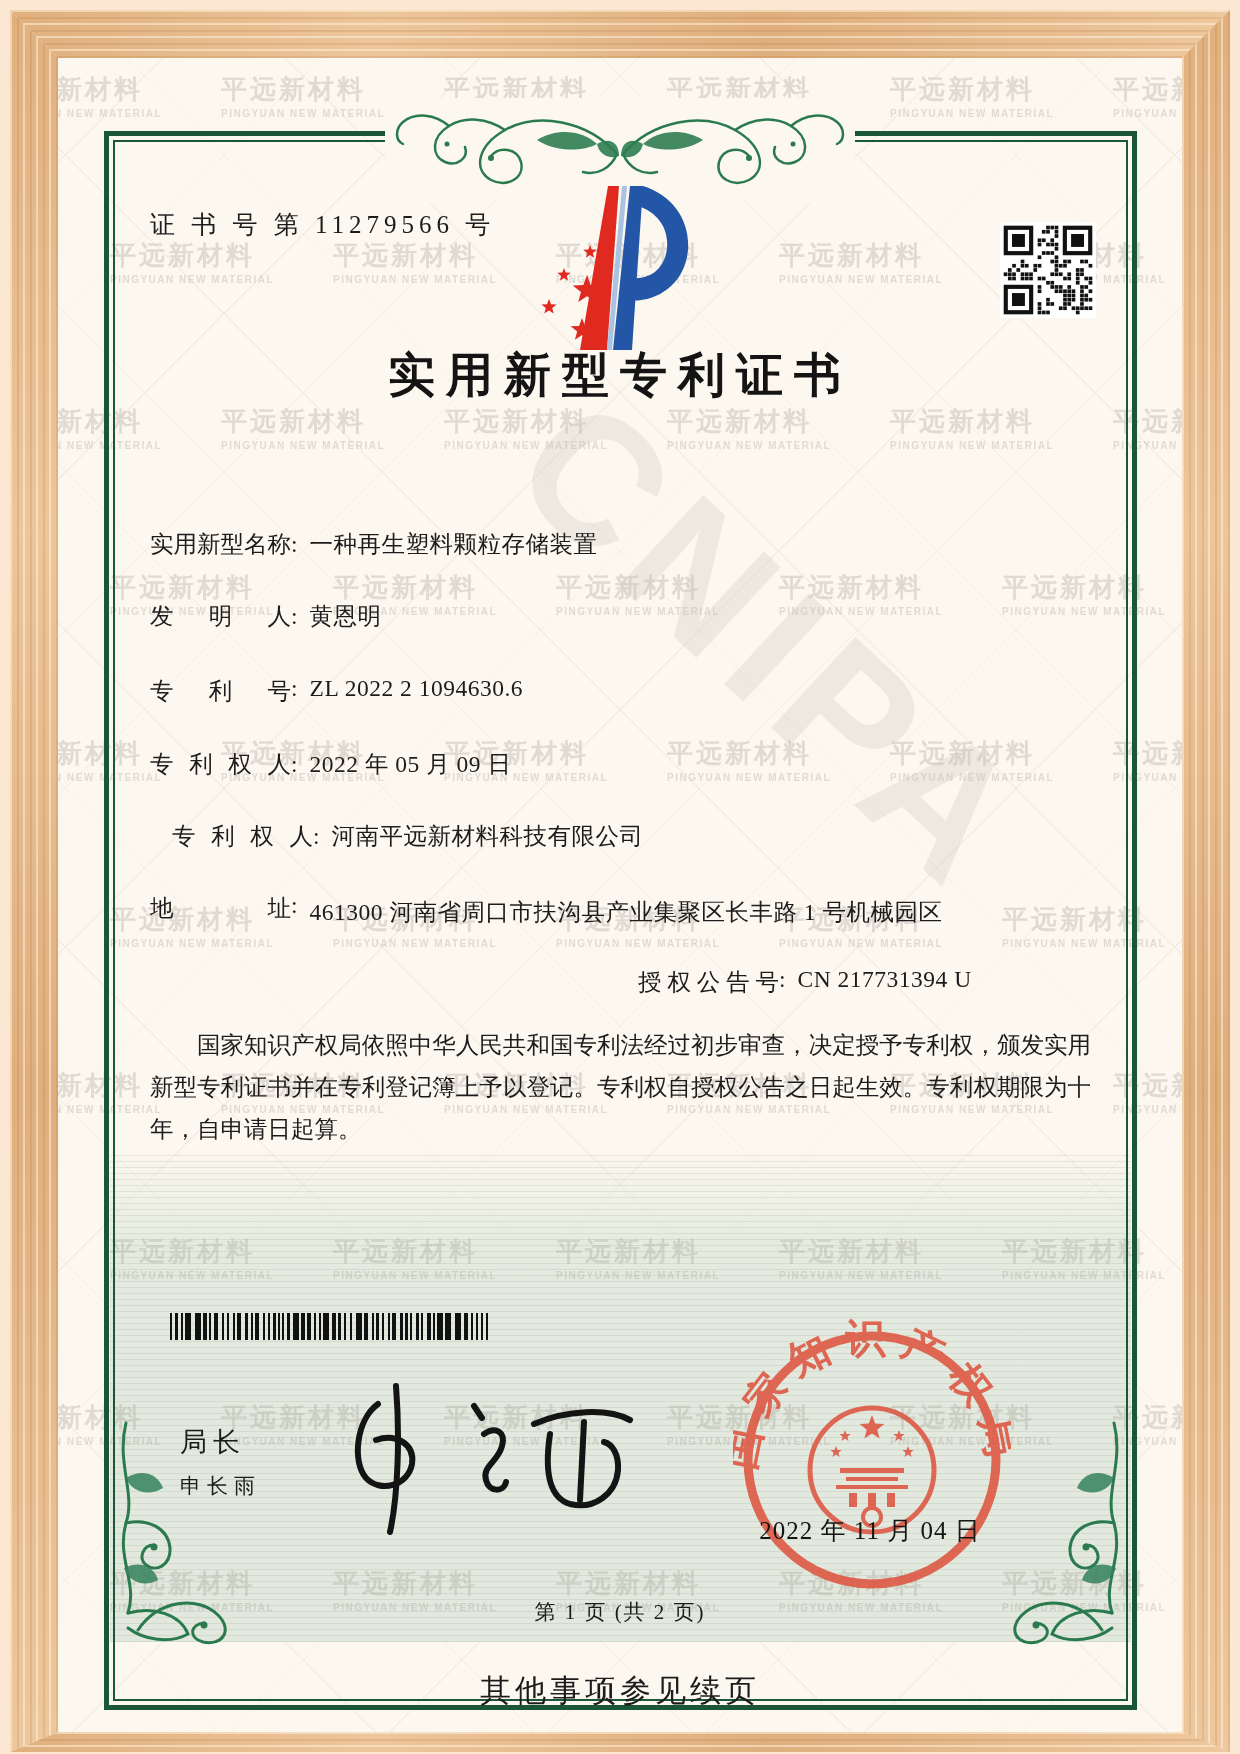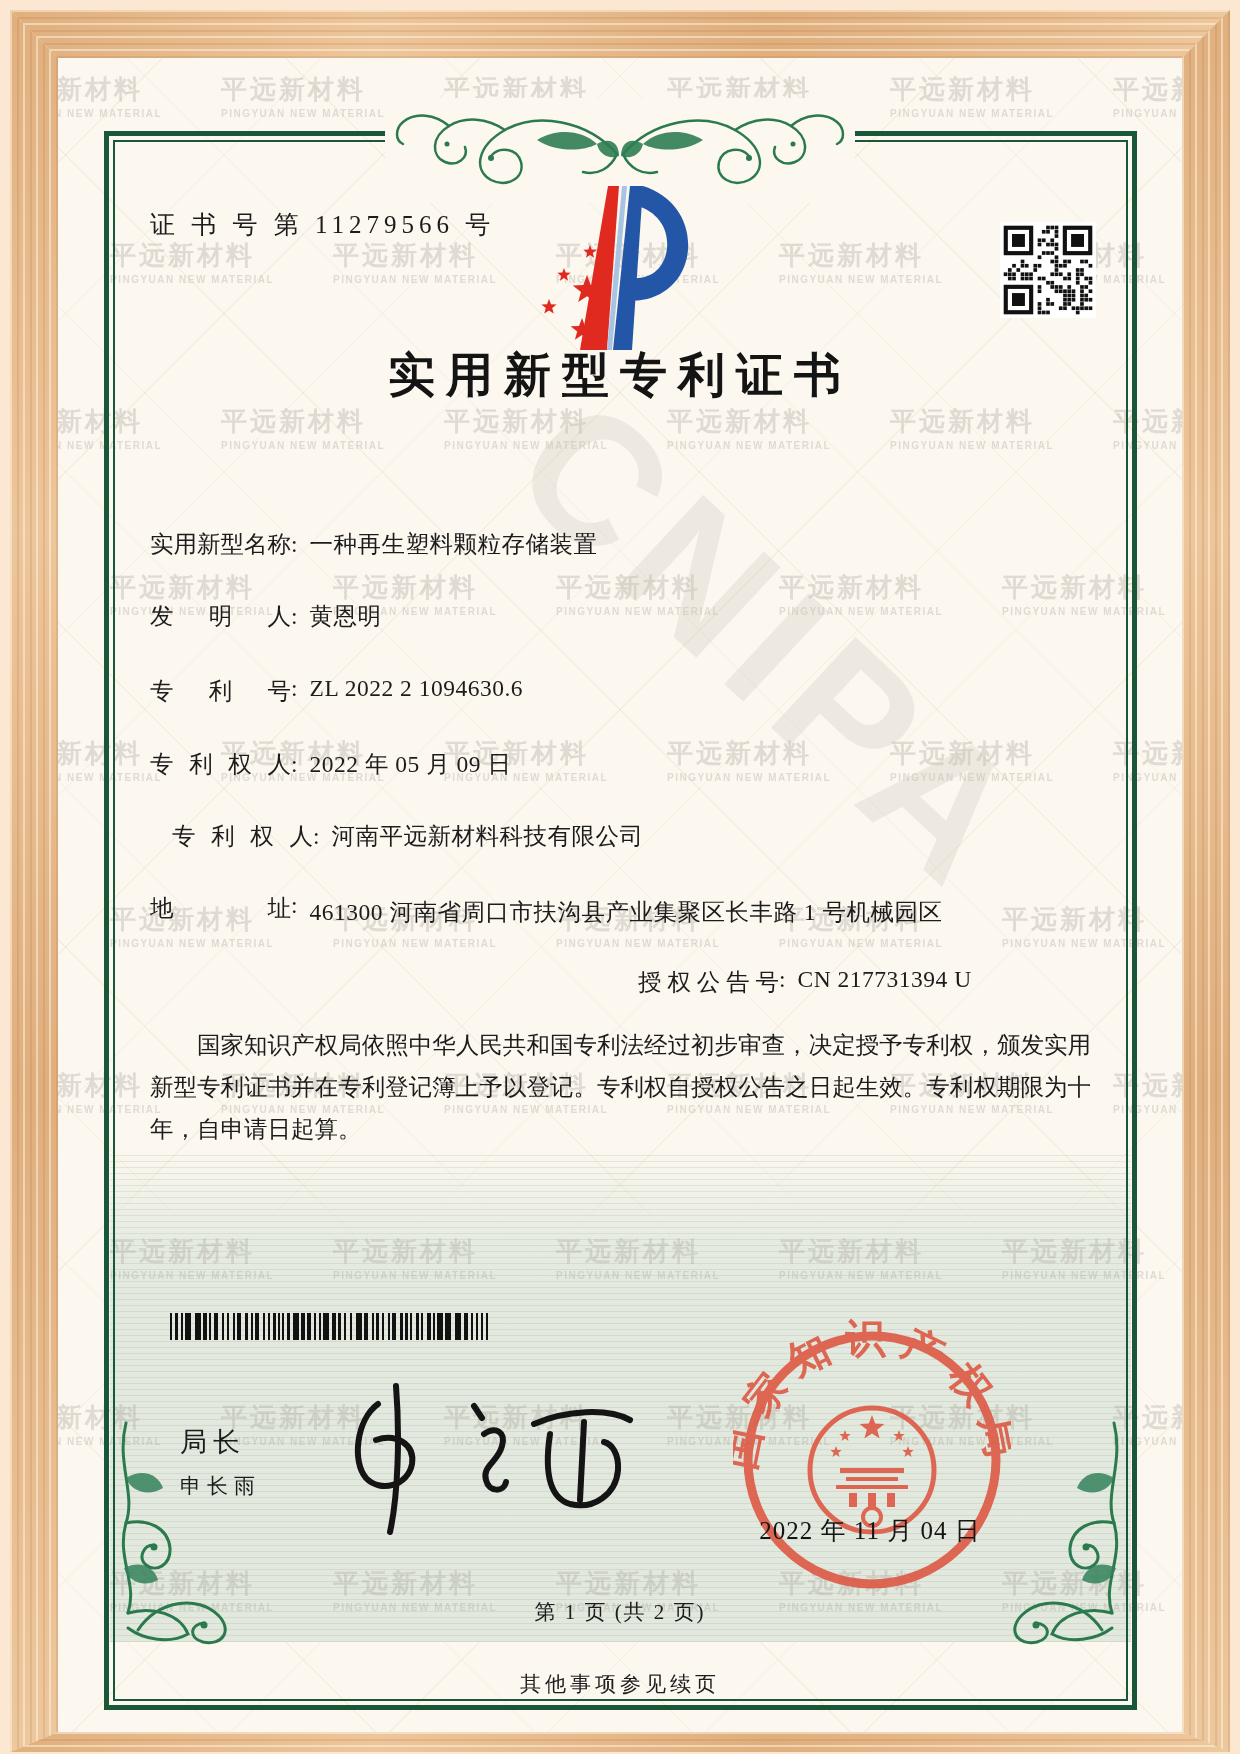--- a/index.html
+++ b/index.html
@@ -64,21 +64,21 @@
 
   .barcode{position:absolute;left:112px;top:1255px;}
   .director-title{position:absolute;left:122px;top:1366px;font-size:27px;letter-spacing:6px;font-family:"Liberation Sans","DejaVu Sans",sans-serif;}
   .director-name{position:absolute;left:122px;top:1414px;font-size:21px;letter-spacing:6px;font-family:"Liberation Sans","DejaVu Sans",sans-serif;}
   .signature{position:absolute;left:258px;top:1318px;}
 
   .seal{position:absolute;left:675px;top:1254px;z-index:6;opacity:.88;mix-blend-mode:multiply;}
   .seal-date{position:absolute;left:672px;top:1456px;width:280px;text-align:center;z-index:7;font-size:25px;color:#151515;letter-spacing:1px;white-space:nowrap;}
 
   .pageinfo{position:absolute;left:0;top:1540px;width:1124px;text-align:center;font-size:21px;letter-spacing:2px;}
-  .footnote{position:absolute;left:0;top:1612px;width:1124px;text-align:center;font-size:21px;letter-spacing:4px;z-index:5;}
+  .footnote{position:absolute;left:0;top:1612px;width:1124px;text-align:center;font-size:31px;letter-spacing:4px;z-index:5;}
 </style>
 </head>
 <body>
 
 <div class="page">
 
   <div class="wood h wood-top"></div>
   <div class="wood h wood-bottom"></div>
   <div class="wood v wood-left"></div>
   <div class="wood v wood-right"></div>

